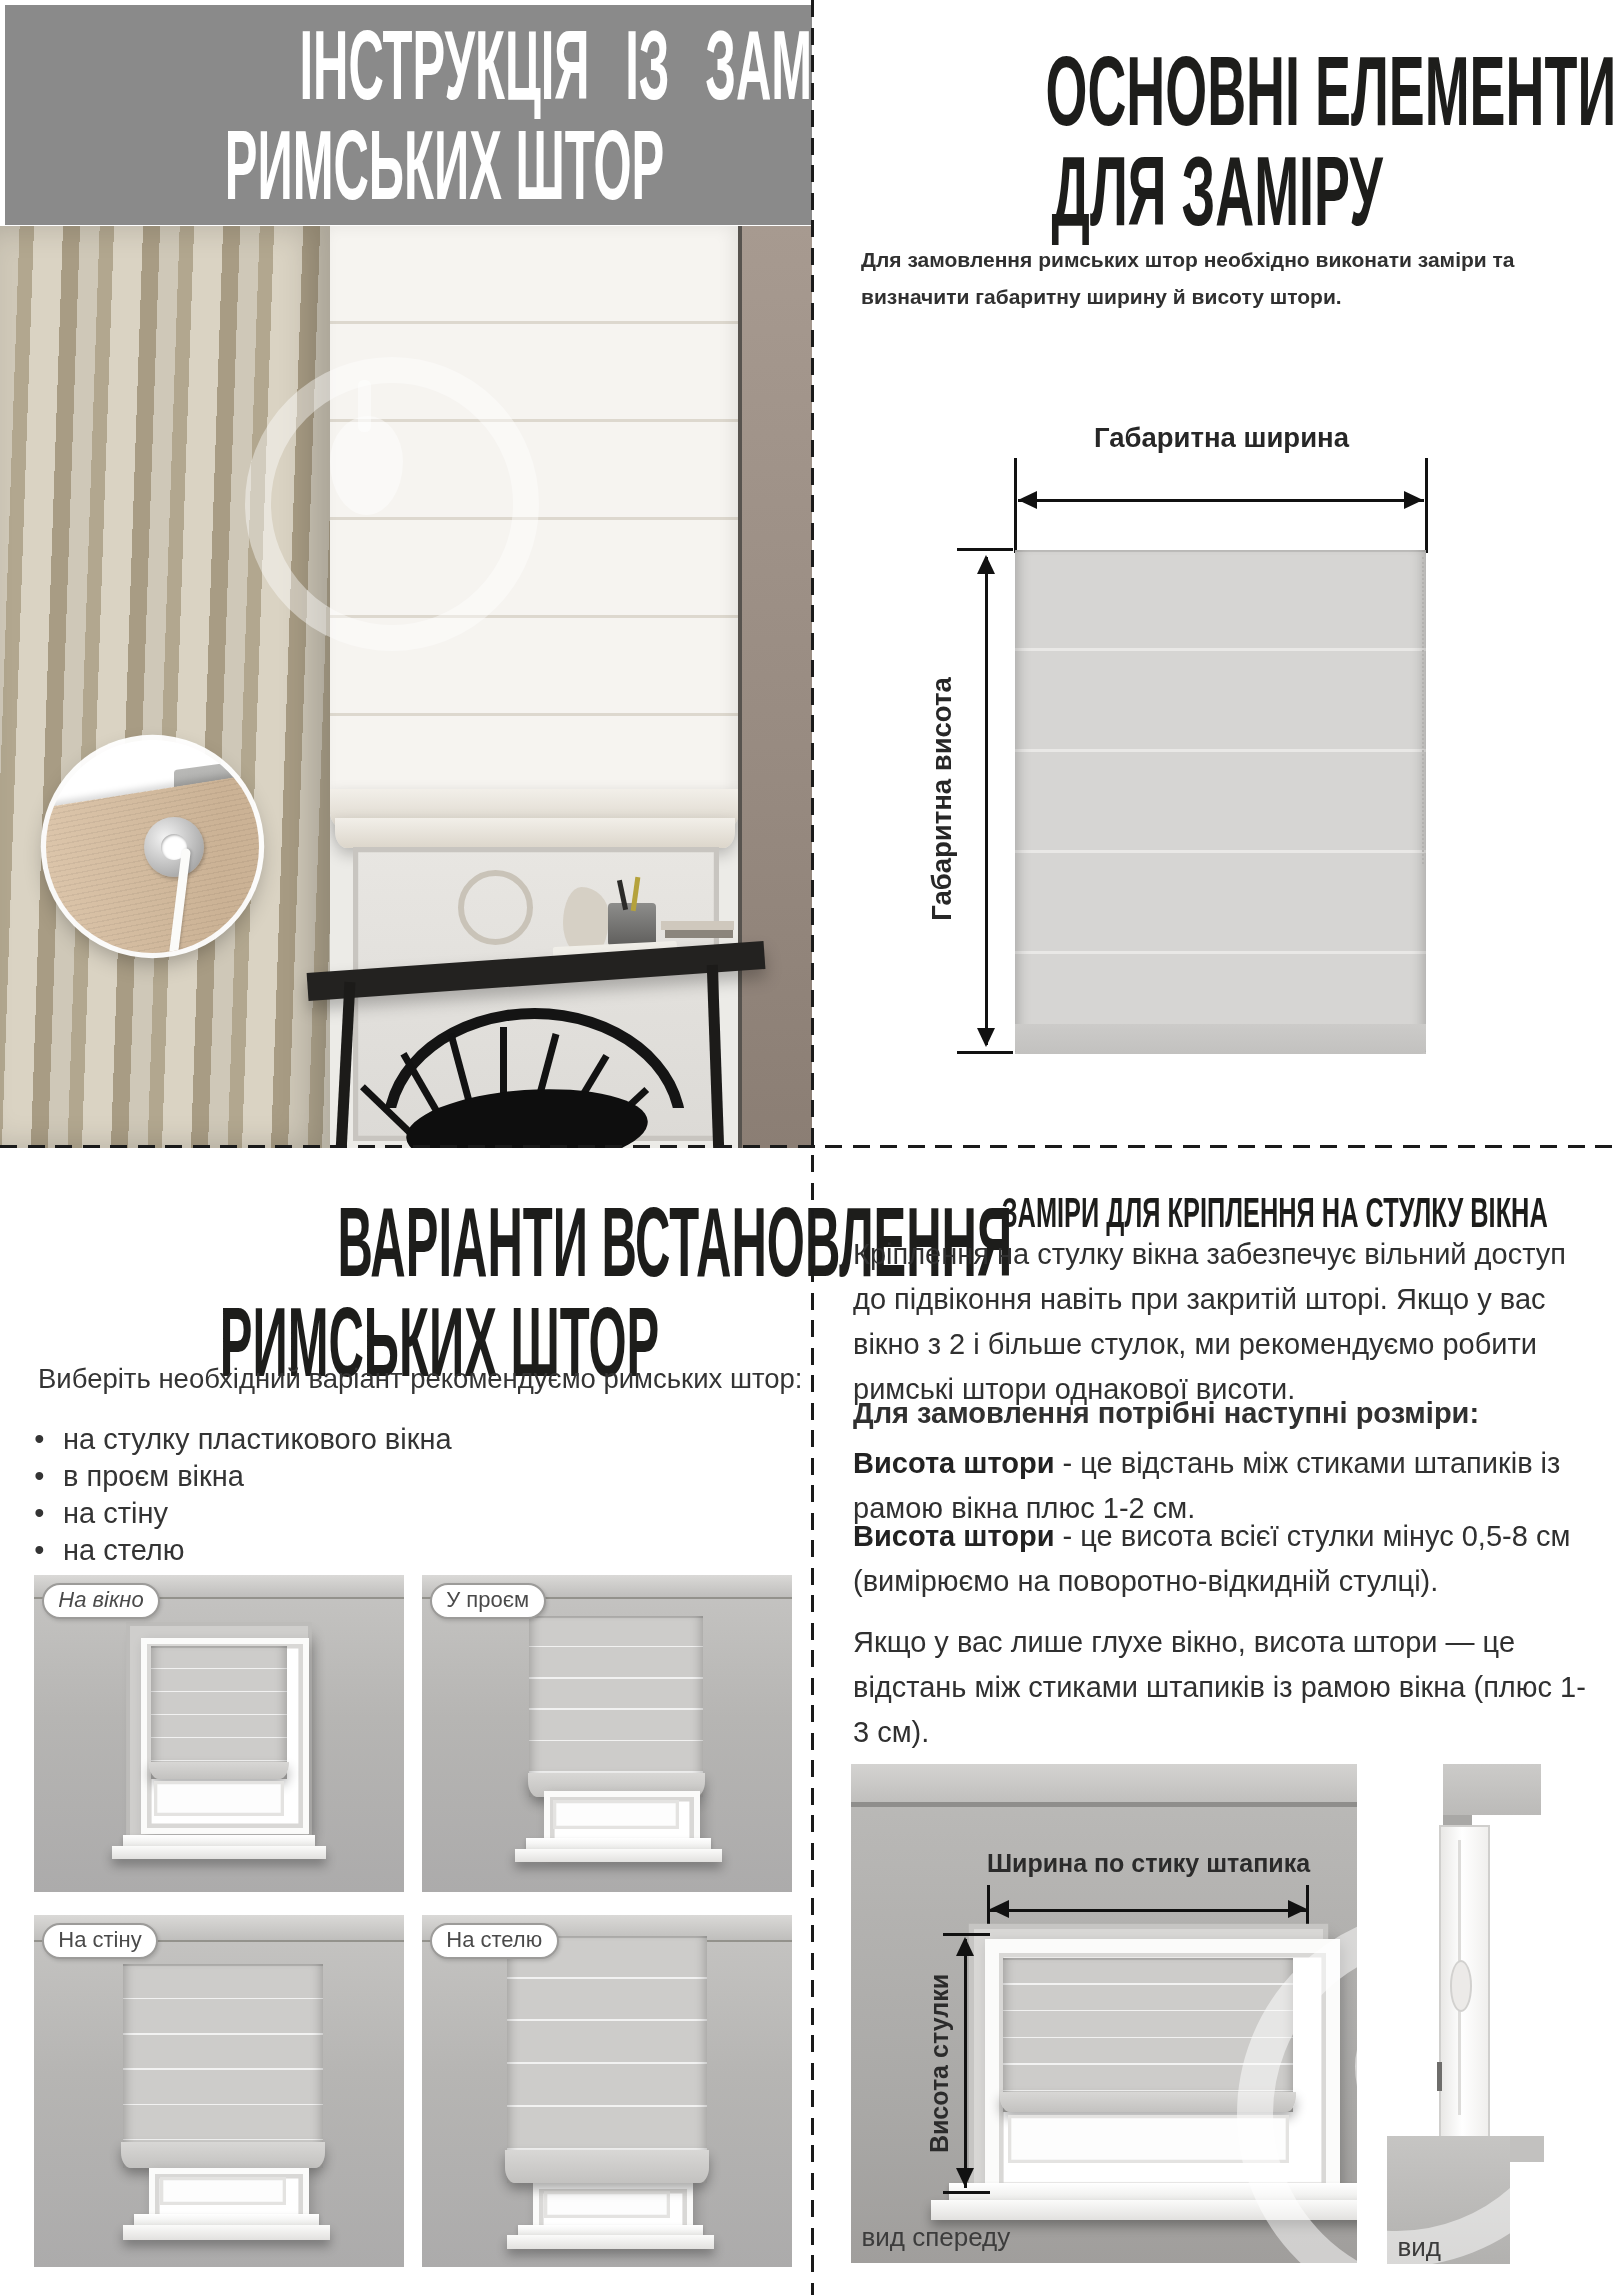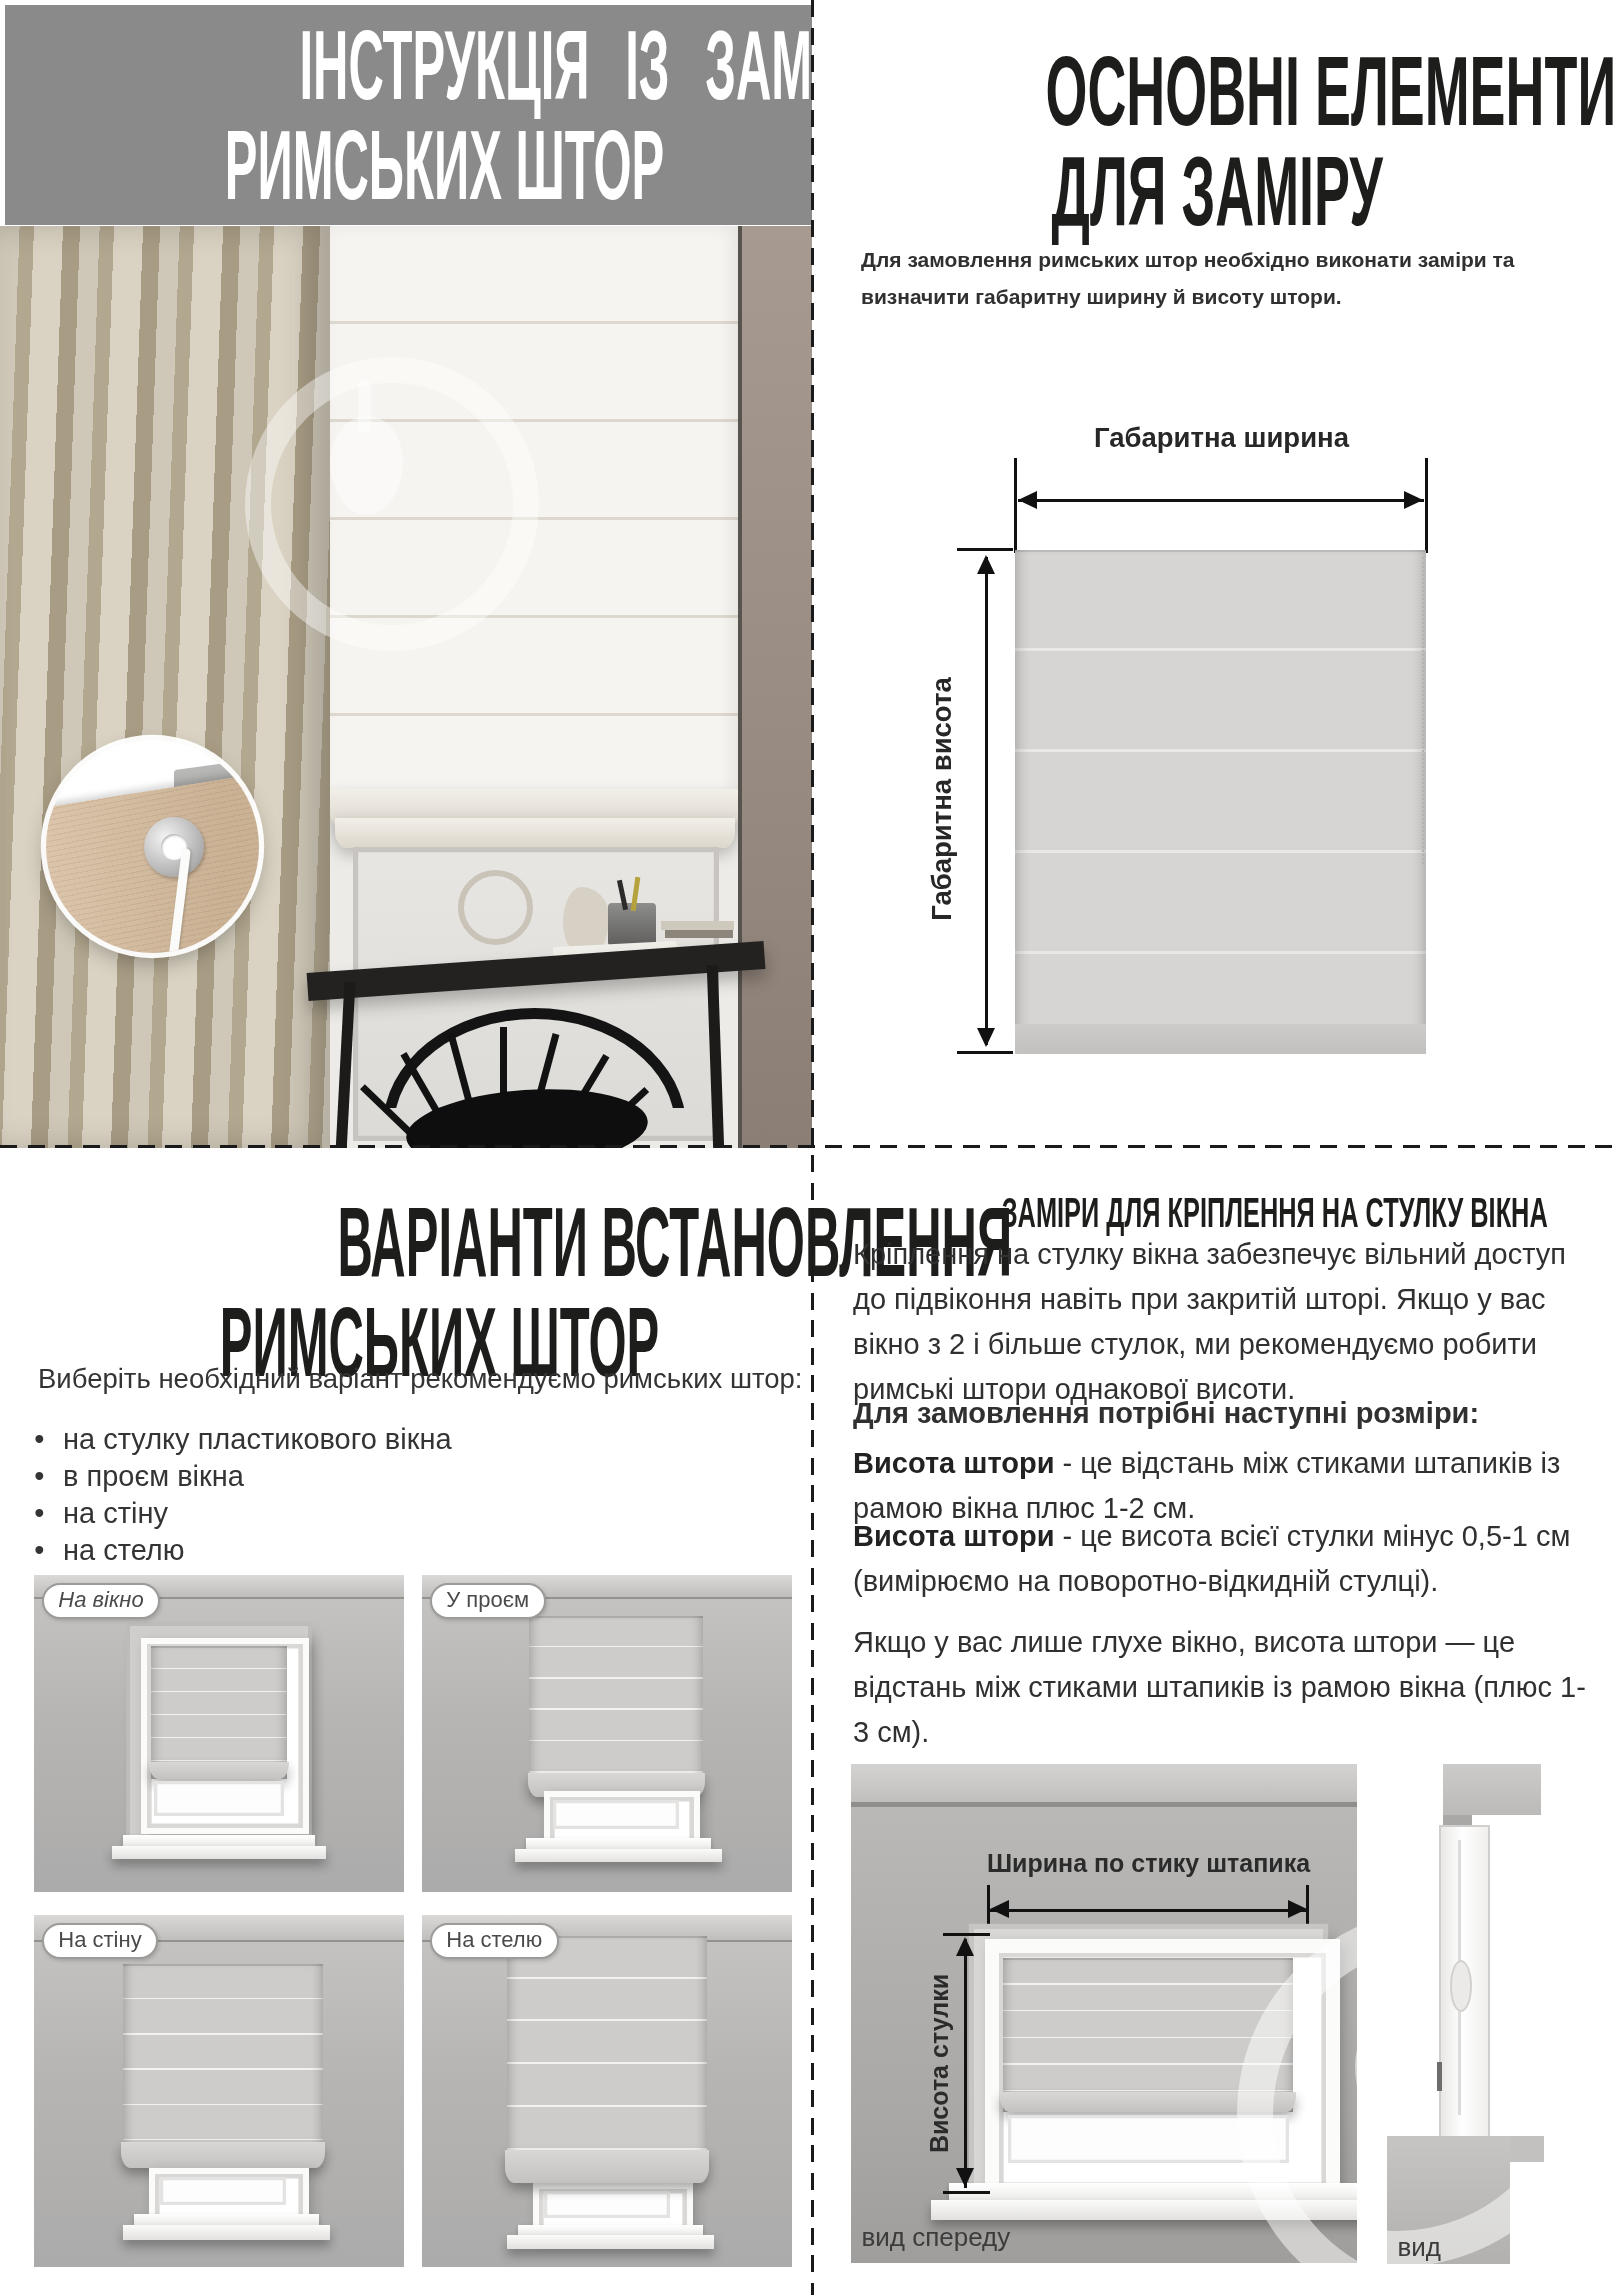--- a/index.html
+++ b/index.html
@@ -241,21 +241,21 @@
 
   <section class="abs" style="left:812px;top:1148px;width:811px;height:1147px;">
     <div class="abs hxl small" style="left:0;top:41px;width:811px;"><span class="sx">ЗАМІРИ ДЛЯ КРІПЛЕННЯ НА СТУЛКУ ВІКНА</span></div>
 
     <p class="abs bt" style="left:41px;top:84px;width:733px;margin:0;">Кріплення на стулку вікна забезпечує вільний доступ до підвіконня навіть при закритій шторі. Якщо у вас вікно з 2 і більше стулок, ми рекомендуємо робити римські штори однакової висоти.</p>
 
     <p class="abs bt bold" style="left:41px;top:243px;width:733px;margin:0;">Для замовлення потрібні наступні розміри:</p>
 
     <p class="abs bt" style="left:41px;top:293px;width:733px;margin:0;"><b>Висота штори</b><span> - це відстань між стиками штапиків із рамою вікна плюс 1-2 см.</span></p>
 
-    <p class="abs bt" style="left:41px;top:366px;width:733px;margin:0;"><b>Висота штори</b><span> - це висота всієї стулки мінус 0,5-1 см (вимірюємо на поворотно-відкидній стулці).</span></p>
+    <p class="abs bt" style="left:41px;top:366px;width:733px;margin:0;"><b>Висота штори</b><span> - це висота всієї стулки мінус 0,5-8 см (вимірюємо на поворотно-відкидній стулці).</span></p>
 
     <p class="abs bt" style="left:41px;top:472px;width:733px;margin:0;">Якщо у вас лише глухе вікно, висота штори — це відстань між стиками штапиків із рамою вікна (плюс 1-3 см).</p>
 
     <div class="abs" style="left:39px;top:616px;width:506px;height:499px;overflow:hidden;
          background:linear-gradient(180deg,#bcbbb9 0,#b3b2b0 30%,#a9a8a6 70%,#a09e9c 100%);">
       <div class="abs" style="left:0;top:0;width:100%;height:38px;background:linear-gradient(#d4d3d1,#c0bfbd);"></div>
       <div class="abs" style="left:0;top:38px;width:100%;height:4.6px;background:#8f8e8c;"></div>
 
       <div class="abs fvlabel" style="left:101px;top:85px;width:393px;">Ширина по стику штапика</div>
       <div class="abs tick-v" style="left:136px;top:121px;height:51px;"></div>

